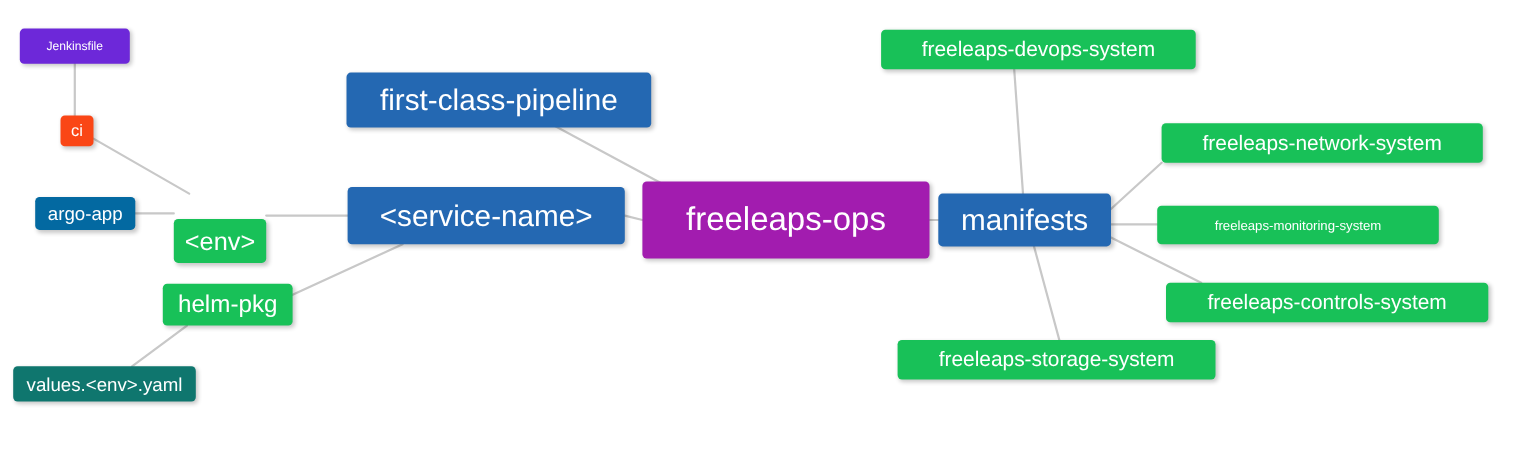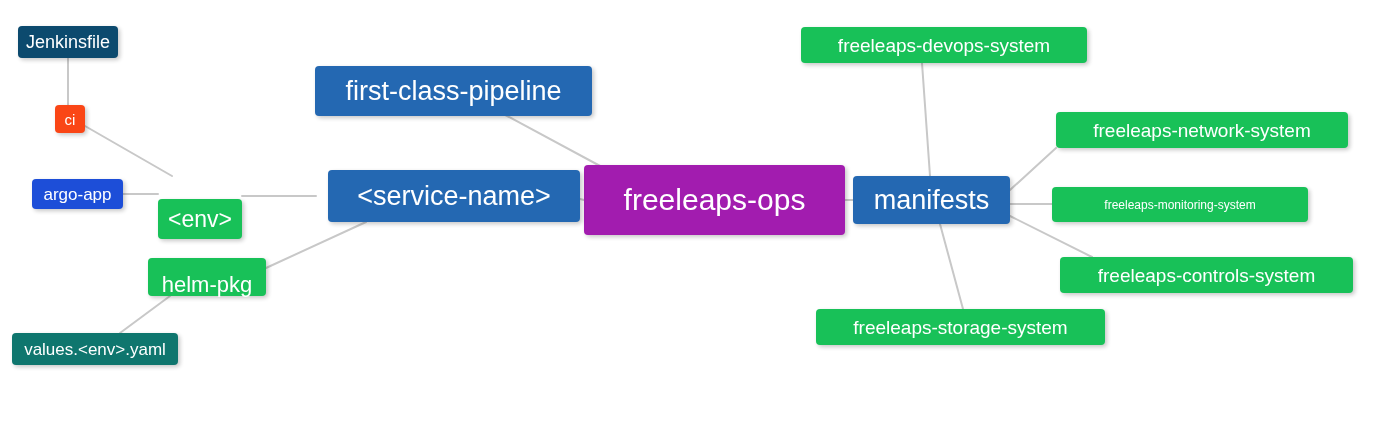--- a/index.html
+++ b/index.html
@@ -59,57 +59,57 @@
       <path d="M 1010 190 L 1056 148" stroke="#c8c8c8" stroke-width="2" fill="none" stroke-linecap="round"></path>
       <path d="M 1010 204 L 1052 204" stroke="#c8c8c8" stroke-width="2" fill="none" stroke-linecap="round"></path>
       <path d="M 1010 216 L 1092 257" stroke="#c8c8c8" stroke-width="2" fill="none" stroke-linecap="round"></path>
       <path d="M 940 224 L 963 309" stroke="#c8c8c8" stroke-width="2" fill="none" stroke-linecap="round"></path>
     </svg>
 
   <div id="nodes">
       <div class="node" style="left: 584px; top: 165px; width: 261px; height: 70px; background: #a21caf; font-size: 30px;">
         <span>freeleaps-ops</span>
       </div>
-      <div class="node" style="left: 316px; top: 170px; width: 252px; height: 52px; background: rgb(36, 104, 178); font-size: 27px; margin-left: 12px;">
+      <div class="node" style="left: 316px; top: 170px; width: 252px; height: 52px; background: rgb(36, 104, 178); font-size: 27px;">
         <span>&lt;service-name&gt;</span>
       </div>
       <div class="node" style="left: 315px; top: 38px; width: 277px; height: 50px; background: rgb(36, 104, 178); font-size: 27px; margin-top: 28px;">
         <span>first-class-pipeline</span>
       </div>
       <div class="node" style="left: 853px; top: 176px; width: 157px; height: 48px; background: rgb(36, 104, 178); font-size: 27px;">
         <span>manifests</span>
       </div>
       <div class="node" style="left: 158px; top: 176px; width: 84px; height: 40px; background: rgb(24, 193, 88); font-size: 23px; margin-top: 23px;">
         <span>&lt;env&gt;</span>
       </div>
-      <div class="node" style="left: 148px; top: 258px; width: 118px; height: 38px; background: rgb(24, 193, 88); font-size: 22px; align-items: flex-end;">
+      <div class="node" style="left: 148px; top: 258px; width: 118px; height: 38px; background: rgb(24, 193, 88); font-size: 22px;">
         <span>helm-pkg</span>
       </div>
       <div class="node" style="left: 801px; top: 27px; width: 286px; height: 36px; background: rgb(24, 193, 88); font-size: 19px;">
         <span>freeleaps-devops-system</span>
       </div>
       <div class="node" style="left: 1056px; top: 112px; width: 292px; height: 36px; background: rgb(24, 193, 88); font-size: 19px;">
         <span>freeleaps-network-system</span>
       </div>
       <div class="node" style="left: 1052px; top: 187px; width: 256px; height: 35px; background: rgb(24, 193, 88); font-size: 12px;">
         <span>freeleaps-monitoring-system</span>
       </div>
       <div class="node" style="left: 1060px; top: 257px; width: 293px; height: 36px; background: rgb(24, 193, 88); font-size: 19px;">
         <span>freeleaps-controls-system</span>
       </div>
       <div class="node" style="left: 816px; top: 309px; width: 289px; height: 36px; background: rgb(24, 193, 88); font-size: 19px;">
         <span>freeleaps-storage-system</span>
       </div>
-      <div class="node" style="left: 18px; top: 26px; width: 100px; height: 32px; background: #0c4a6e; font-size: 18px;">
+      <div class="node" style="left: 18px; top: 26px; width: 100px; height: 32px; background: #6d28d9; font-size: 11px;">
         <span>Jenkinsfile</span>
       </div>
       <div class="node" style="left: 55px; top: 105px; width: 30px; height: 28px; background: rgb(250, 70, 22); font-size: 15px;">
         <span>ci</span>
       </div>
-      <div class="node" style="left: 32px; top: 179px; width: 91px; height: 30px; background: #1d4ed8; font-size: 17px;">
+      <div class="node" style="left: 32px; top: 179px; width: 91px; height: 30px; background: #0369a1; font-size: 17px;">
         <span>argo-app</span>
       </div>
       <div class="node" style="left: 12px; top: 333px; width: 166px; height: 32px; background: #0f766e; font-size: 17px;">
         <span>values.&lt;env&gt;.yaml</span>
       </div>
     </div>
 
 </div>
 
 </body></html>

